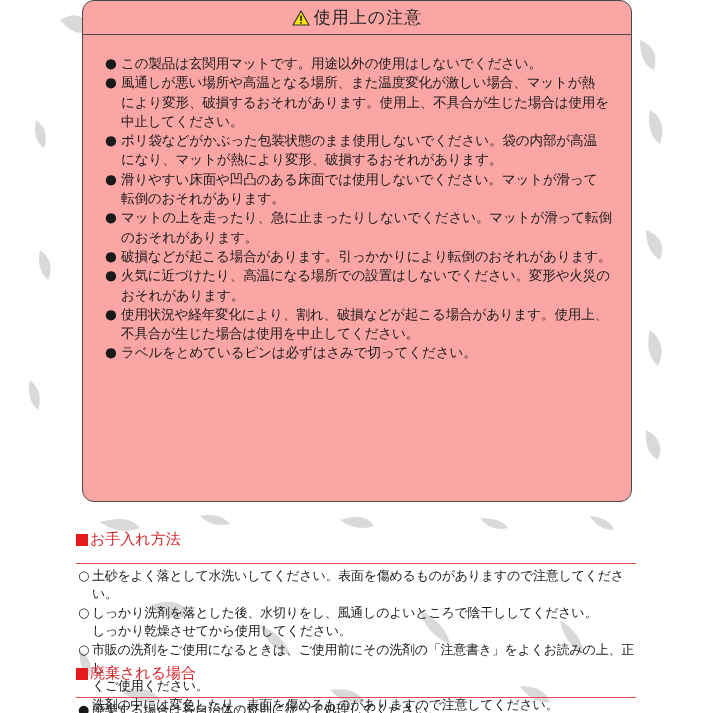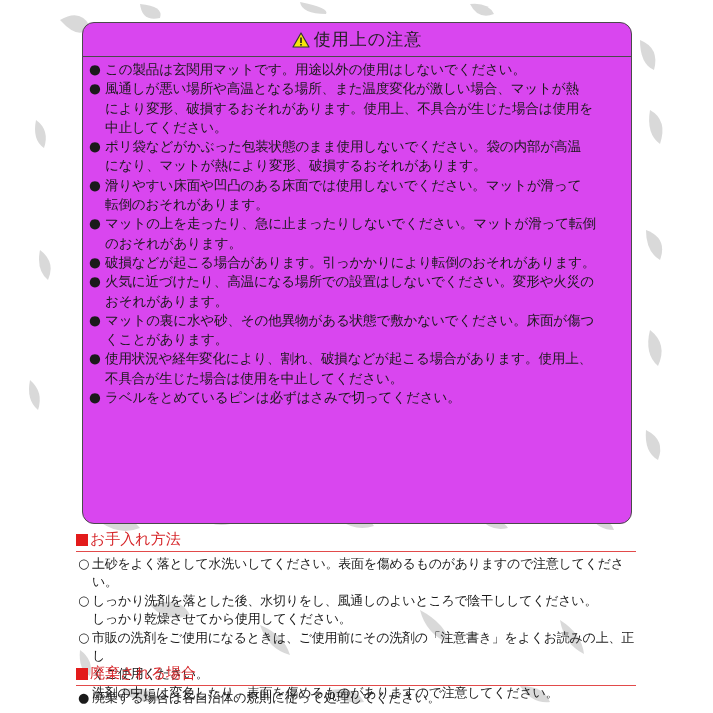--- a/index.html
+++ b/index.html
@@ -4,40 +4,40 @@
 <style>
   html, body { margin: 0; padding: 0; }
   body {
     width: 713px; height: 713px; overflow: hidden; position: relative;
     background: #ffffff;
     font-family: "DejaVu Sans", "Liberation Sans", sans-serif;
     color: #1a1a1a;
   }
   .bg-pattern { position: absolute; left: 0; top: 0; width: 713px; height: 713px; z-index: 0; }
   .caution-box {
-    position: absolute; left: 82px; top: 22px; width: 550px; height: 502px;
+    position: absolute; left: 82px; top: 0; width: 550px; height: 502px;
     box-sizing: border-box; border: 1.5px solid #4a4a4a; border-radius: 12px;
-    background: #d946ef; z-index: 1;
+    background: #fca5a5; z-index: 1;
   }
   .caution-header {
     height: 34px; box-sizing: border-box; border-bottom: 1.5px solid #4a4a4a;
     display: flex; align-items: center; justify-content: center; gap: 4px;
   }
   .caution-title { font-size: 17px; color: #222; letter-spacing: 1px; }
   .warn-icon { width: 18px; height: 16px; display: inline-block; }
-  .caution-list { margin: 0; padding: 3px 0 0 6px; list-style: none; }
+  .caution-list { margin: 16px; padding: 3px 0 0 6px; list-style: none; }
   .caution-item {
     font-size: 13.6px; line-height: 19.3px; padding-left: 16px; text-indent: -16px;
     letter-spacing: -0.2px; white-space: pre-line;
   }
   .bullet { display: inline-block; width: 16px; text-indent: 0; }
   .section { position: absolute; left: 76px; width: 560px; z-index: 1; }
   .section-heading {
     font-size: 15px; color: #d6262a; border-bottom: 1.5px solid #e24a4a;
-    padding-bottom: 2px; display: flex; align-items: center;
+    padding-bottom: 14px; display: flex; align-items: center;
   }
   .red-square { display: inline-block; width: 12px; height: 12px; background: #e31b1b; margin-right: 2px; }
   .section-list { margin: 0; padding: 3px 0 0 2px; list-style: none; }
   .section-item {
     font-size: 13px; line-height: 18.4px; padding-left: 14px; text-indent: -14px;
     letter-spacing: -0.25px; white-space: pre-line;
   }
   .section-item .bullet { width: 14px; }
   .care-section { top: 530px; }
   .disposal-section { top: 664px; }
@@ -91,22 +91,20 @@
 中止してください。</span></li>
     <li class="caution-item"><span class="bullet">●</span><span>ポリ袋などがかぶった包装状態のまま使用しないでください。袋の内部が高温
 になり、マットが熱により変形、破損するおそれがあります。</span></li>
     <li class="caution-item"><span class="bullet">●</span><span>滑りやすい床面や凹凸のある床面では使用しないでください。マットが滑って
 転倒のおそれがあります。</span></li>
     <li class="caution-item"><span class="bullet">●</span><span>マットの上を走ったり、急に止まったりしないでください。マットが滑って転倒
 のおそれがあります。</span></li>
     <li class="caution-item"><span class="bullet">●</span><span>破損などが起こる場合があります。引っかかりにより転倒のおそれがあります。</span></li>
     <li class="caution-item"><span class="bullet">●</span><span>火気に近づけたり、高温になる場所での設置はしないでください。変形や火災の
 おそれがあります。</span></li>
-    <li class="caution-item"><span class="bullet">●</span><span>マットの裏に水や砂、その他異物がある状態で敷かないでください。床面が傷つ
-くことがあります。</span></li>
     <li class="caution-item"><span class="bullet">●</span><span>使用状況や経年変化により、割れ、破損などが起こる場合があります。使用上、
 不具合が生じた場合は使用を中止してください。</span></li>
     <li class="caution-item"><span class="bullet">●</span><span>ラベルをとめているピンは必ずはさみで切ってください。</span></li>
   </ul>
 </div>
 
 <div class="section care-section">
   <div class="section-heading">
     <span class="red-square"></span>
     <span>お手入れ方法</span>

